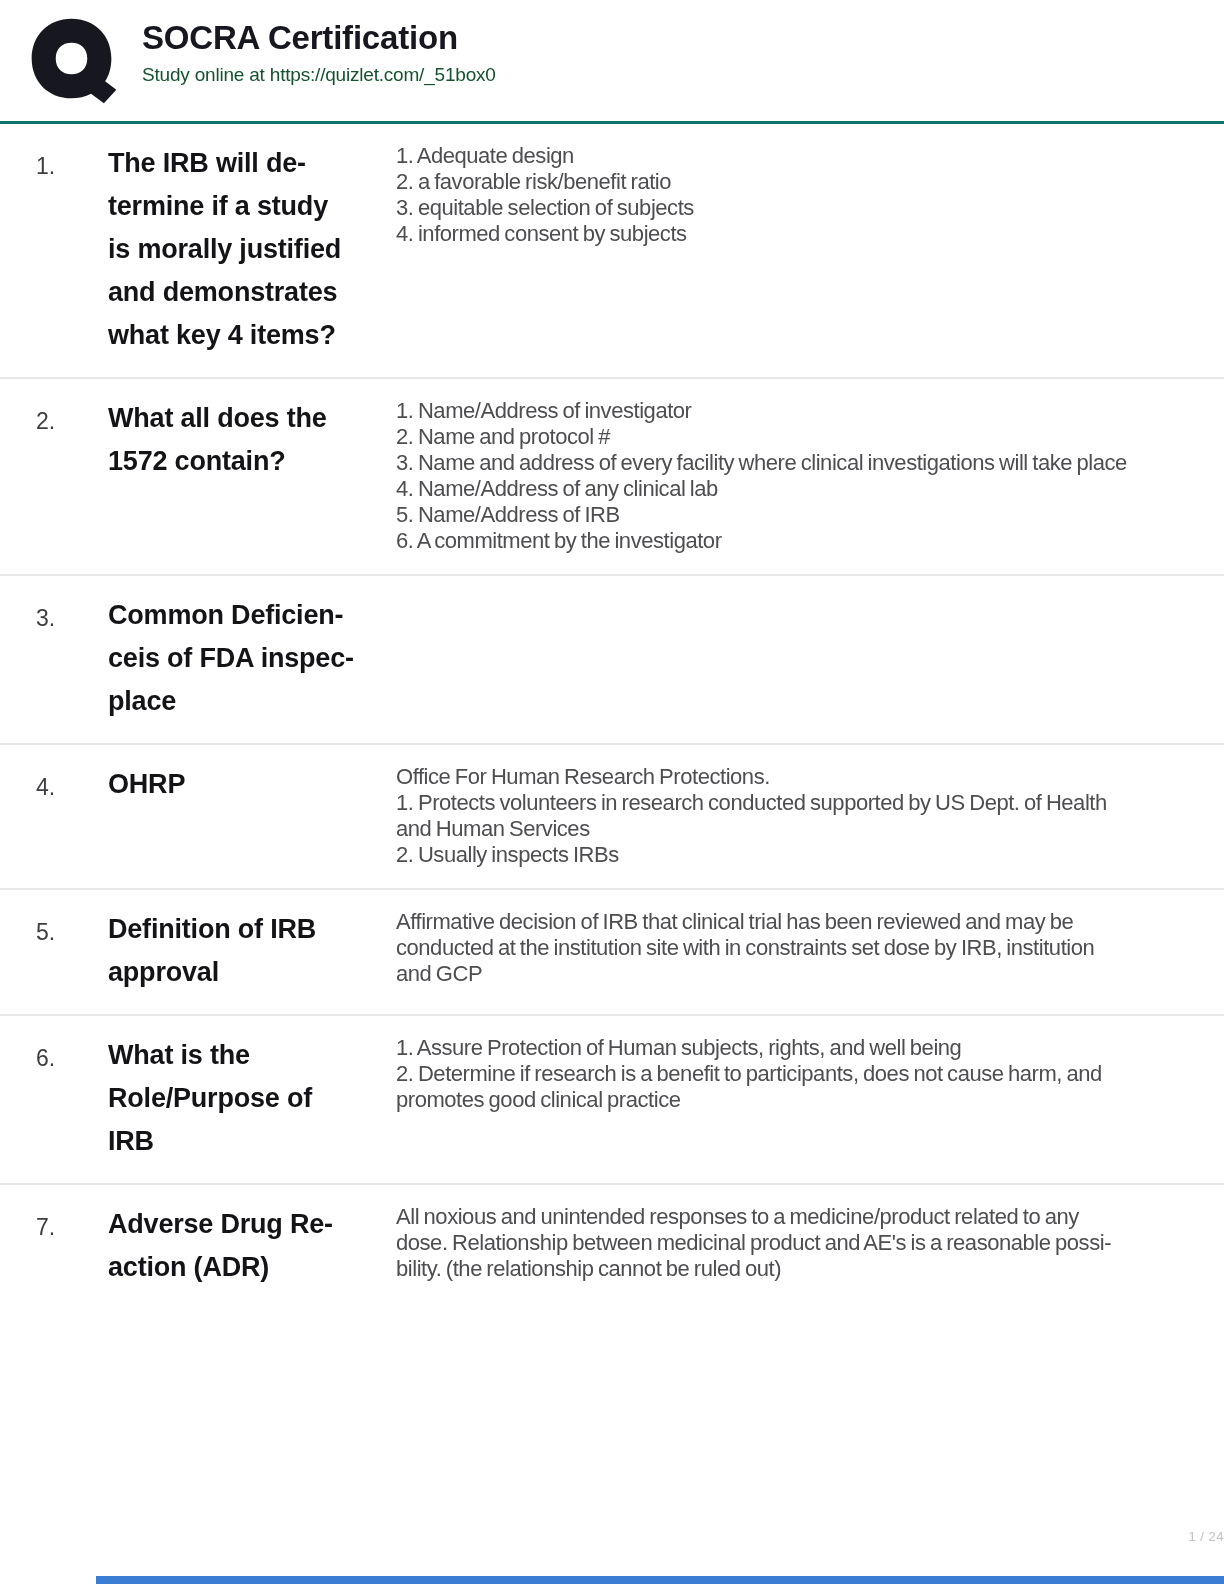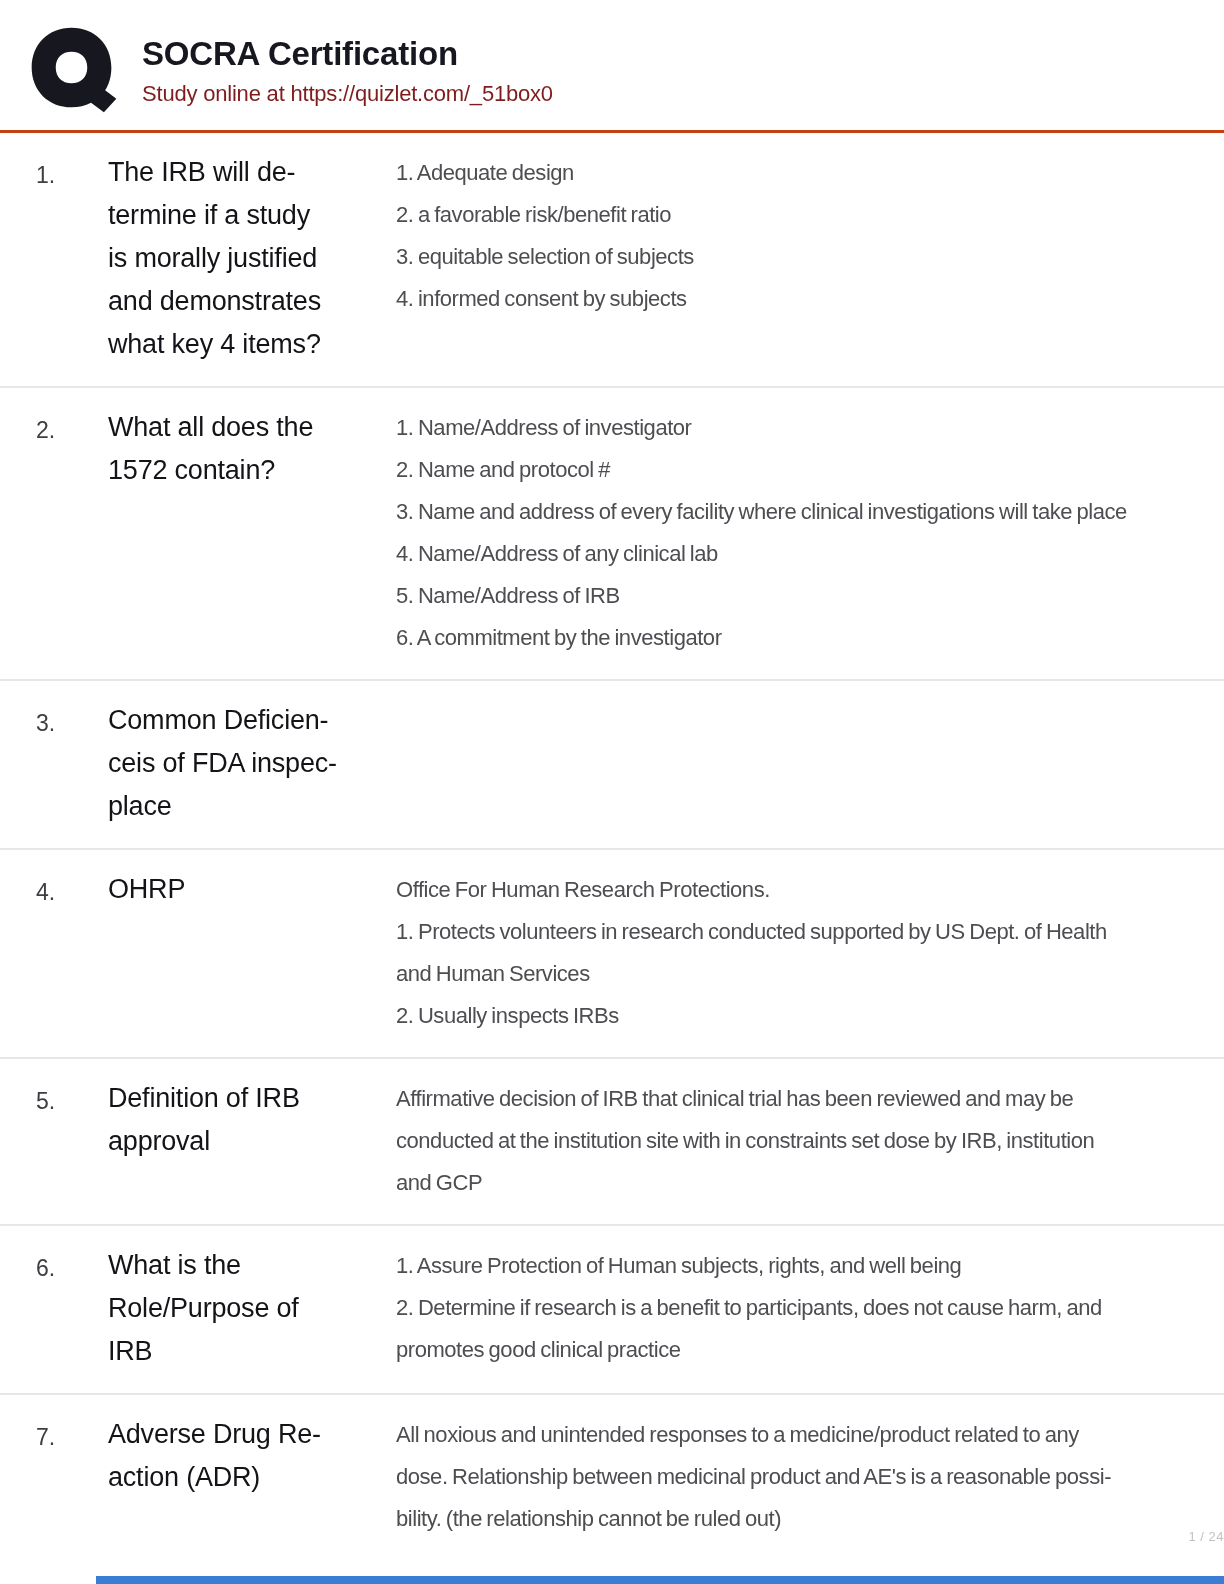--- a/index.html
+++ b/index.html
@@ -16,41 +16,40 @@
     color: #1a1a1a;
   }
   .page {
     position: relative;
     width: 100%;
     height: 100%;
   }
   
   .header {
     display: flex;
-    align-items: center;
-    padding: 26px 30px 16px 30px;
-    border-bottom: 3px solid #c2410c;
+    padding: 17px 30px 16px 30px;
+    border-bottom: 3px solid #0f766e;
   }
   .logo {
     width: 88px;
     height: 88px;
     flex: 0 0 auto;
     margin-right: 24px;
   }
   .header-text { display: flex; flex-direction: column; }
   .title {
     font-size: 33px;
     font-weight: 700;
     color: #17171f;
     letter-spacing: -0.2px;
     line-height: 1.25;
   }
   .subtitle {
-    font-size: 22px;
-    color: #7f1d1d;
+    font-size: 19px;
+    color: #14532d;
     margin-top: 6px;
     letter-spacing: -0.2px;
   }
   
   .cards { padding: 0; }
   .card-row {
     display: grid;
     grid-template-columns: 78px 288px 1fr;
     padding: 18px 30px 20px 30px;
     border-bottom: 2px solid #e7e7e9;
@@ -58,31 +57,31 @@
   .card-row:last-child { border-bottom: none; }
   .card-number {
     font-size: 23px;
     color: #3d3d42;
     padding-left: 6px;
     padding-top: 3px;
     line-height: 43px;
   }
   .card-question {
     font-size: 27px;
-    font-weight: 400;
+    font-weight: 700;
     color: #141418;
     line-height: 43px;
     letter-spacing: -0.2px;
     white-space: pre-line;
     padding-right: 12px;
   }
   .card-answer {
     font-size: 22px;
     color: #4d4d52;
-    line-height: 42px;
+    line-height: 26px;
     letter-spacing: -0.45px;
     word-spacing: -1.2px;
     white-space: pre-line;
     padding-top: 1px;
   }
   
   .footer {
     position: absolute;
     left: 0;
     bottom: 40px;

